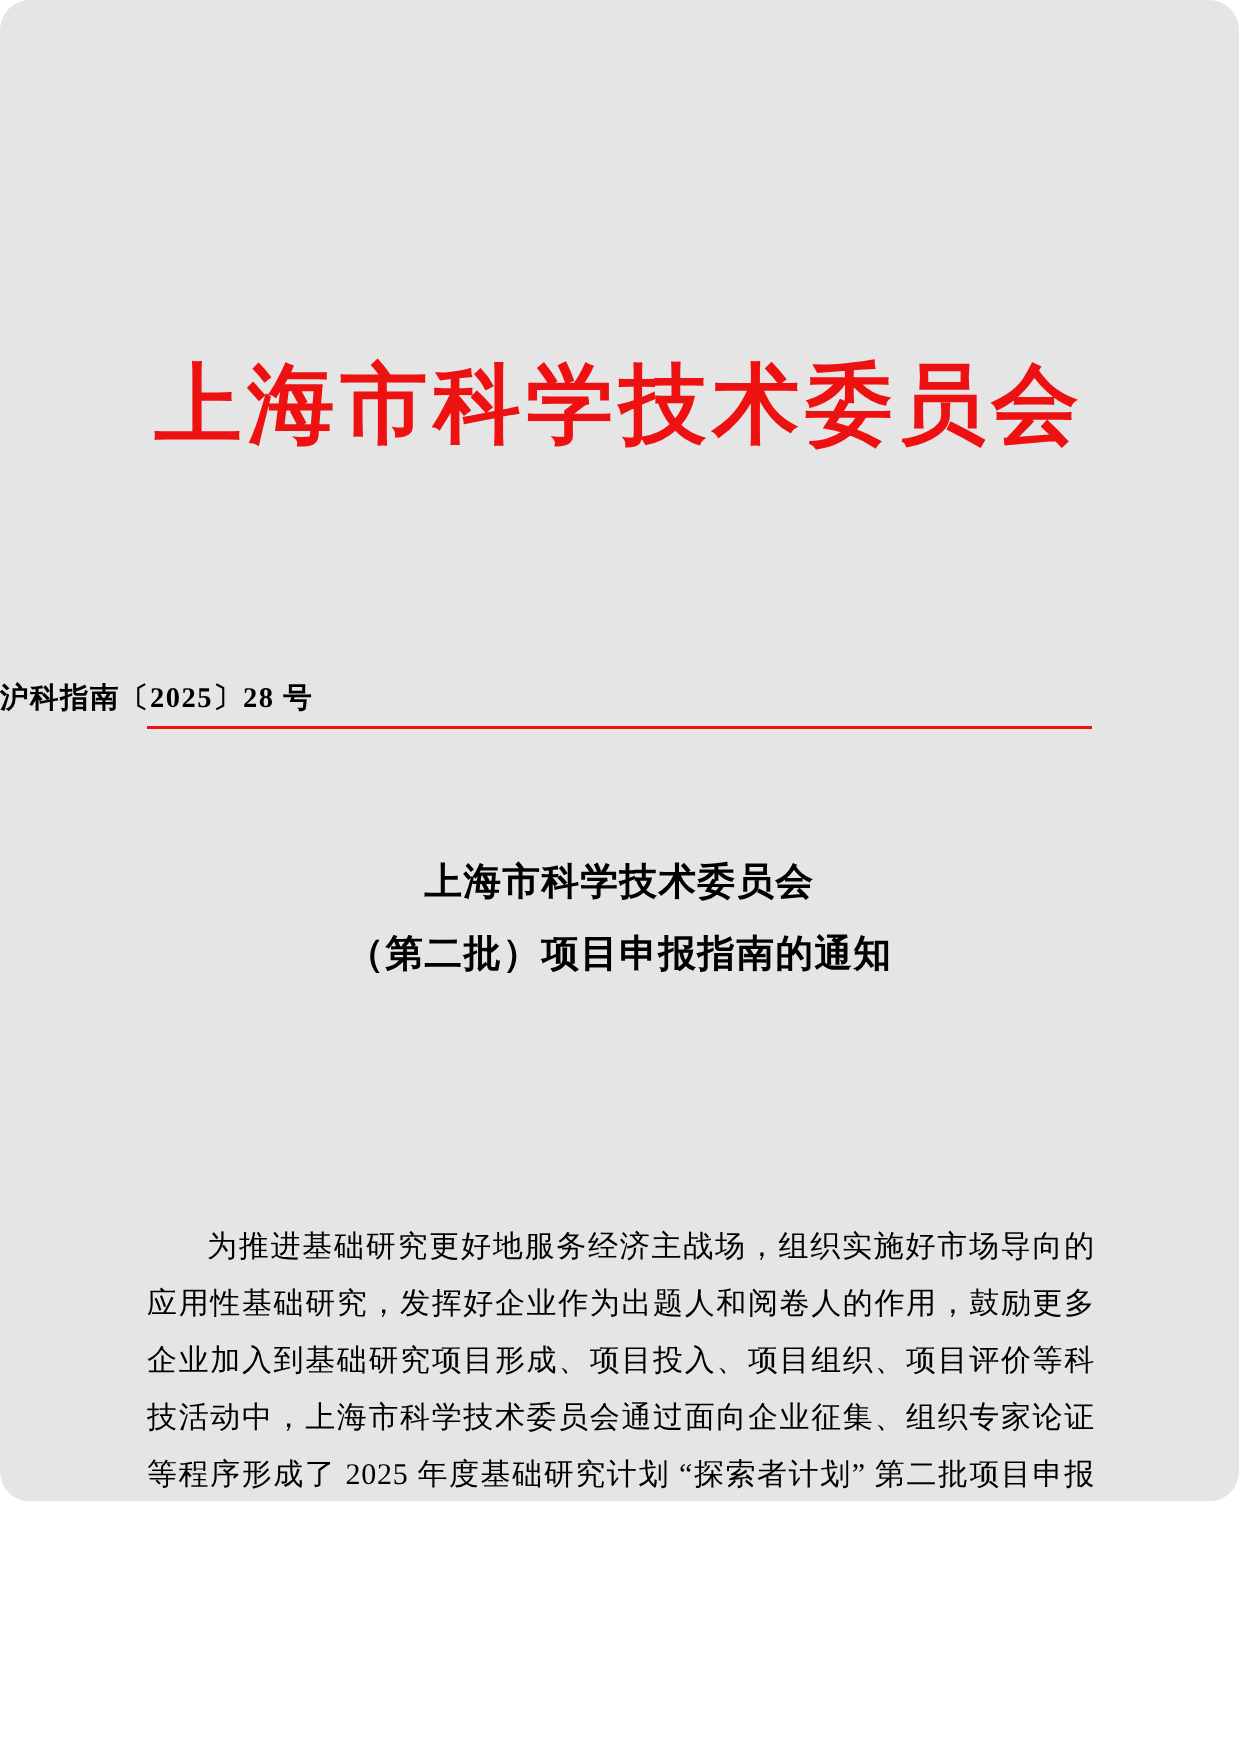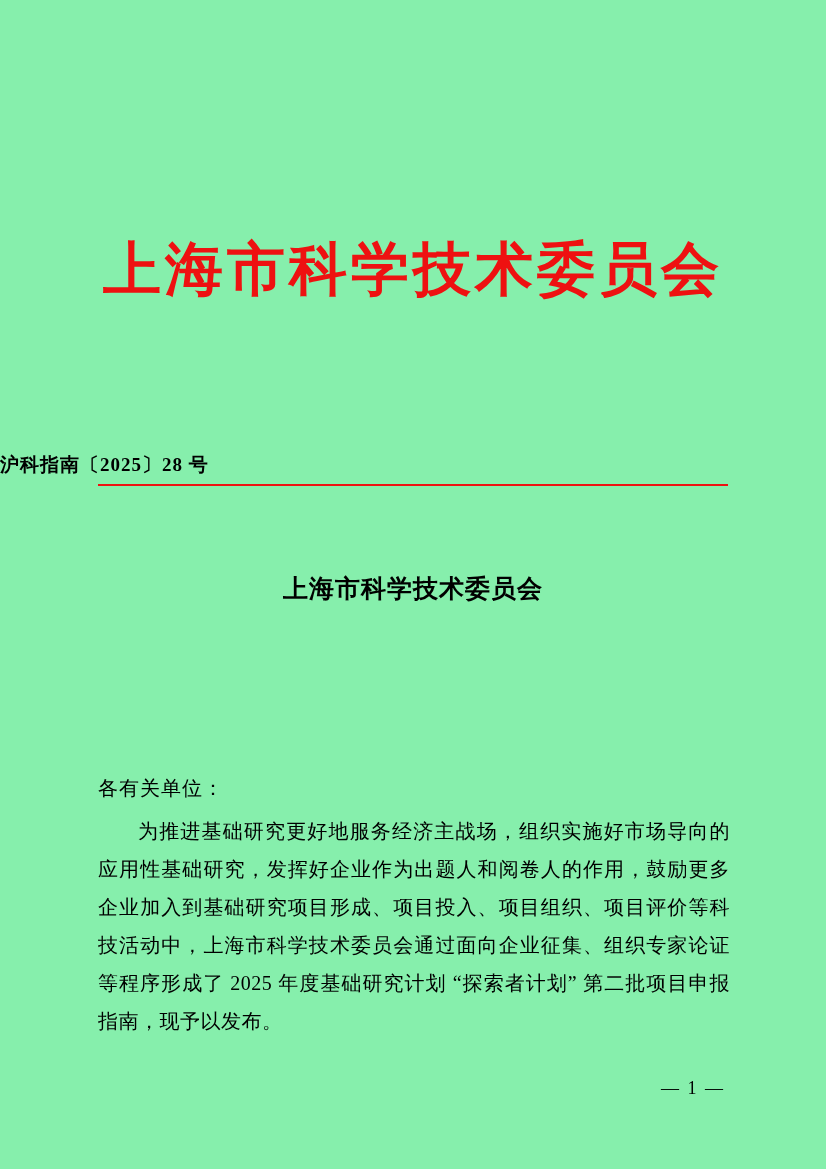--- a/index.html
+++ b/index.html
@@ -3,25 +3,26 @@
 <meta charset="utf-8">
 <style>
   html, body {
     margin: 0;
     padding: 0;
     background: #ffffff;
   }
   .page {
     position: relative;
     width: 826px;
-    height: 1169px;
-    background: #86efac;
+    height: 1001px;
+    background: #e5e5e5;
     overflow: hidden;
     font-family: "Liberation Serif", "DejaVu Serif", serif;
     color: #000000;
+    border-radius: 20px;
   }
   .masthead {
     position: absolute;
     top: 238px;
     left: 0;
     width: 826px;
     text-align: center;
     color: #ee1111;
     font-family: "Liberation Serif", "DejaVu Serif", serif;
     font-weight: bold;
@@ -102,21 +103,21 @@
 <div class="page">
 
   <div class="masthead">上海市科学技术委员会</div>
 
   <div class="doc-number">沪科指南〔2025〕28 号</div>
 
   <div class="red-rule"></div>
 
   <div class="title-block">
     <span class="title-line">上海市科学技术委员会</span>
+    <span class="title-line">（第二批）项目申报指南的通知</span>
   </div>
 
-  <div class="salutation">各有关单位：</div>
 
   <div class="body-text">为推进基础研究更好地服务经济主战场，组织实施好市场导向的应用性基础研究，发挥好企业作为出题人和阅卷人的作用，鼓励更多企业加入到基础研究项目形成、项目投入、项目组织、项目评价等科技活动中，上海市科学技术委员会通过面向企业征集、组织专家论证等程序形成了 2025 年度基础研究计划 “探索者计划” 第二批项目申报指南，现予以发布。</div>
 
   <div class="page-number">— 1 —</div>
 
 </div>
 
 </body></html>

